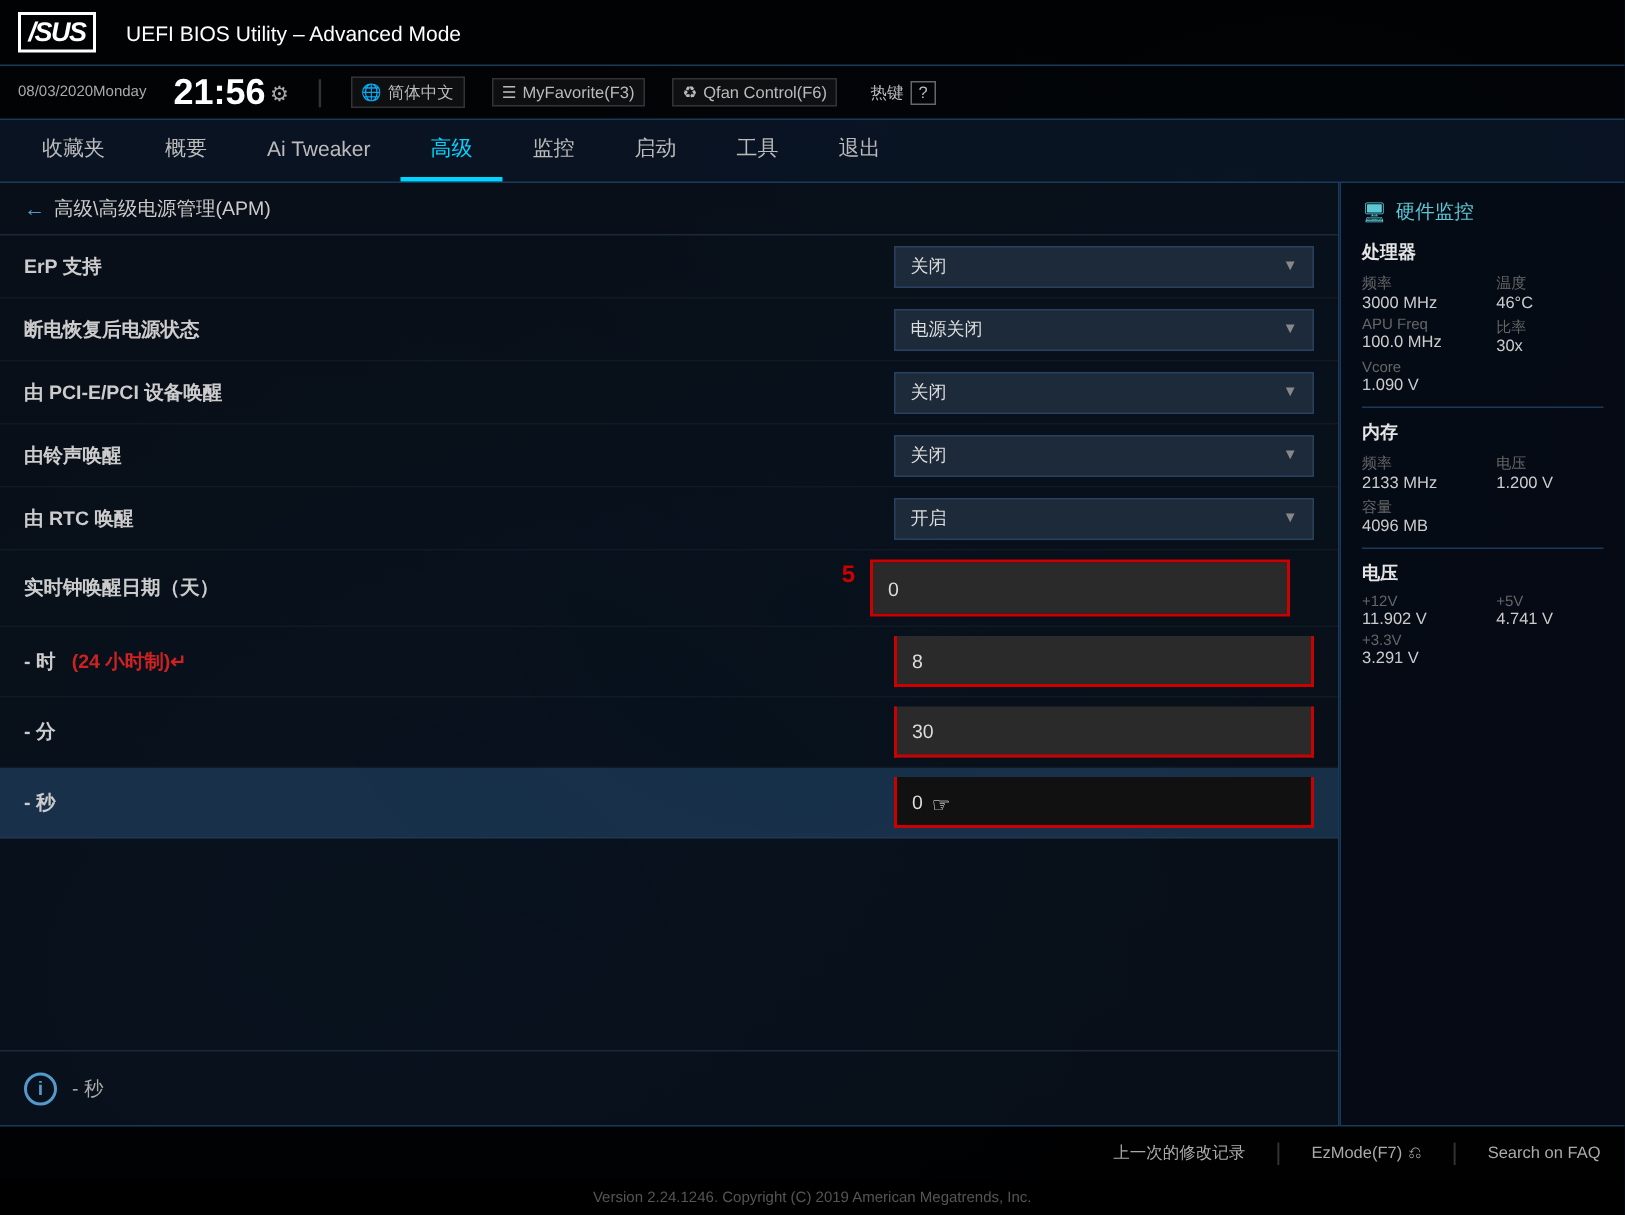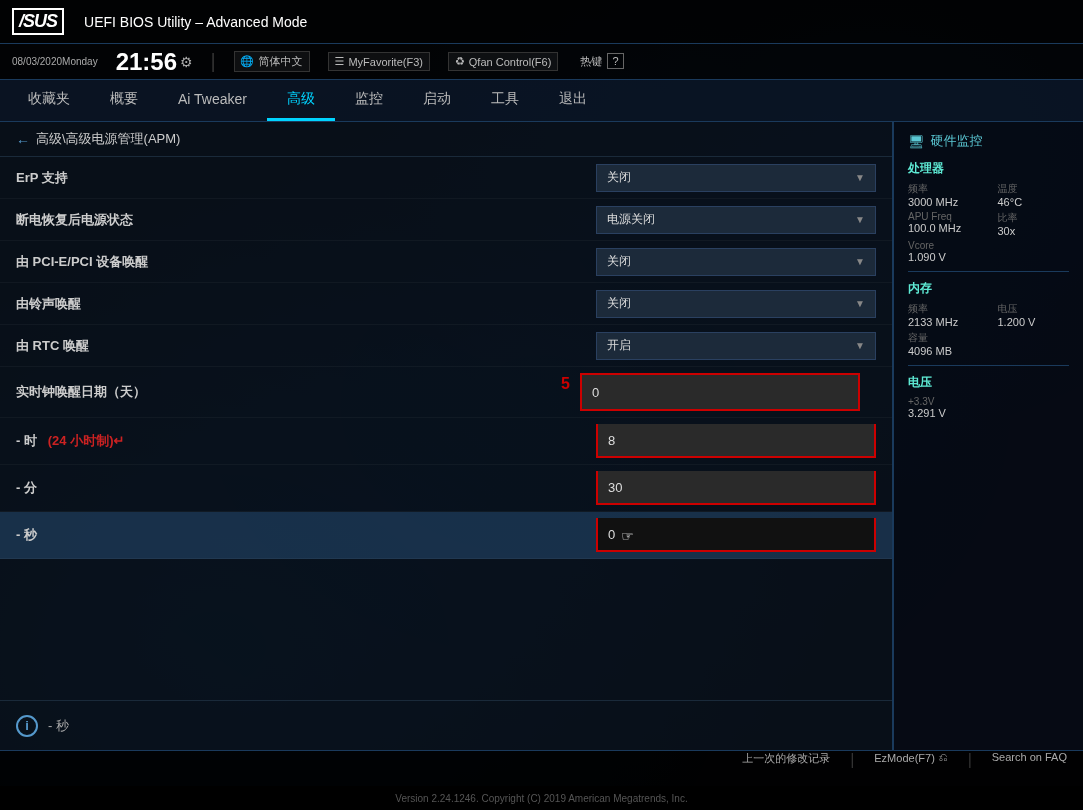--- a/index.html
+++ b/index.html
@@ -285,21 +285,21 @@
     .hw-monitor-title {
       color: #5bc8d4;
       font-size: 13px;
       margin-bottom: 10px;
       display: flex;
       align-items: center;
       gap: 6px;
     }
 
     .hw-section-title {
-      color: #5eead4;
+      color: #e5e5e5;
       font-size: 12px;
       margin: 8px 0 5px;
       font-weight: bold;
     }
 
     .hw-row {
       display: flex;
       gap: 18px;
       margin-bottom: 3px;
     }
@@ -323,21 +323,21 @@
       border-top: 1px solid #1a3a5c;
       margin: 8px 0;
     }
 
     
     .footer-bar {
       background: rgba(0,0,0,0.9);
       border-top: 1px solid #1a3a5c;
       height: 36px;
       display: flex;
-      align-items: flex-start;
+      align-items: center;
       justify-content: flex-end;
       padding: 0 16px;
       gap: 20px;
     }
 
     .footer-item {
       color: #aaa;
       font-size: 11px;
       cursor: pointer;
       display: flex;
@@ -587,20 +587,30 @@
           <div class="hw-item-label">容量</div>
           <div class="hw-item-value">4096 MB</div>
         </div>
       </div>
 
       <hr class="hw-divider">
 
       <div class="hw-section-title">电压</div>
       <div class="hw-row">
         <div class="hw-item">
+          <div class="hw-item-label">+12V</div>
+          <div class="hw-item-value">11.902 V</div>
+        </div>
+        <div class="hw-item">
+          <div class="hw-item-label">+5V</div>
+          <div class="hw-item-value">4.741 V</div>
+        </div>
+      </div>
+      <div class="hw-row">
+        <div class="hw-item">
           <div class="hw-item-label">+3.3V</div>
           <div class="hw-item-value">3.291 V</div>
         </div>
       </div>
     </div>
   </div>
 
   <div class="footer-bar">
     <div class="footer-item">
       <span>上一次的修改记录</span>

